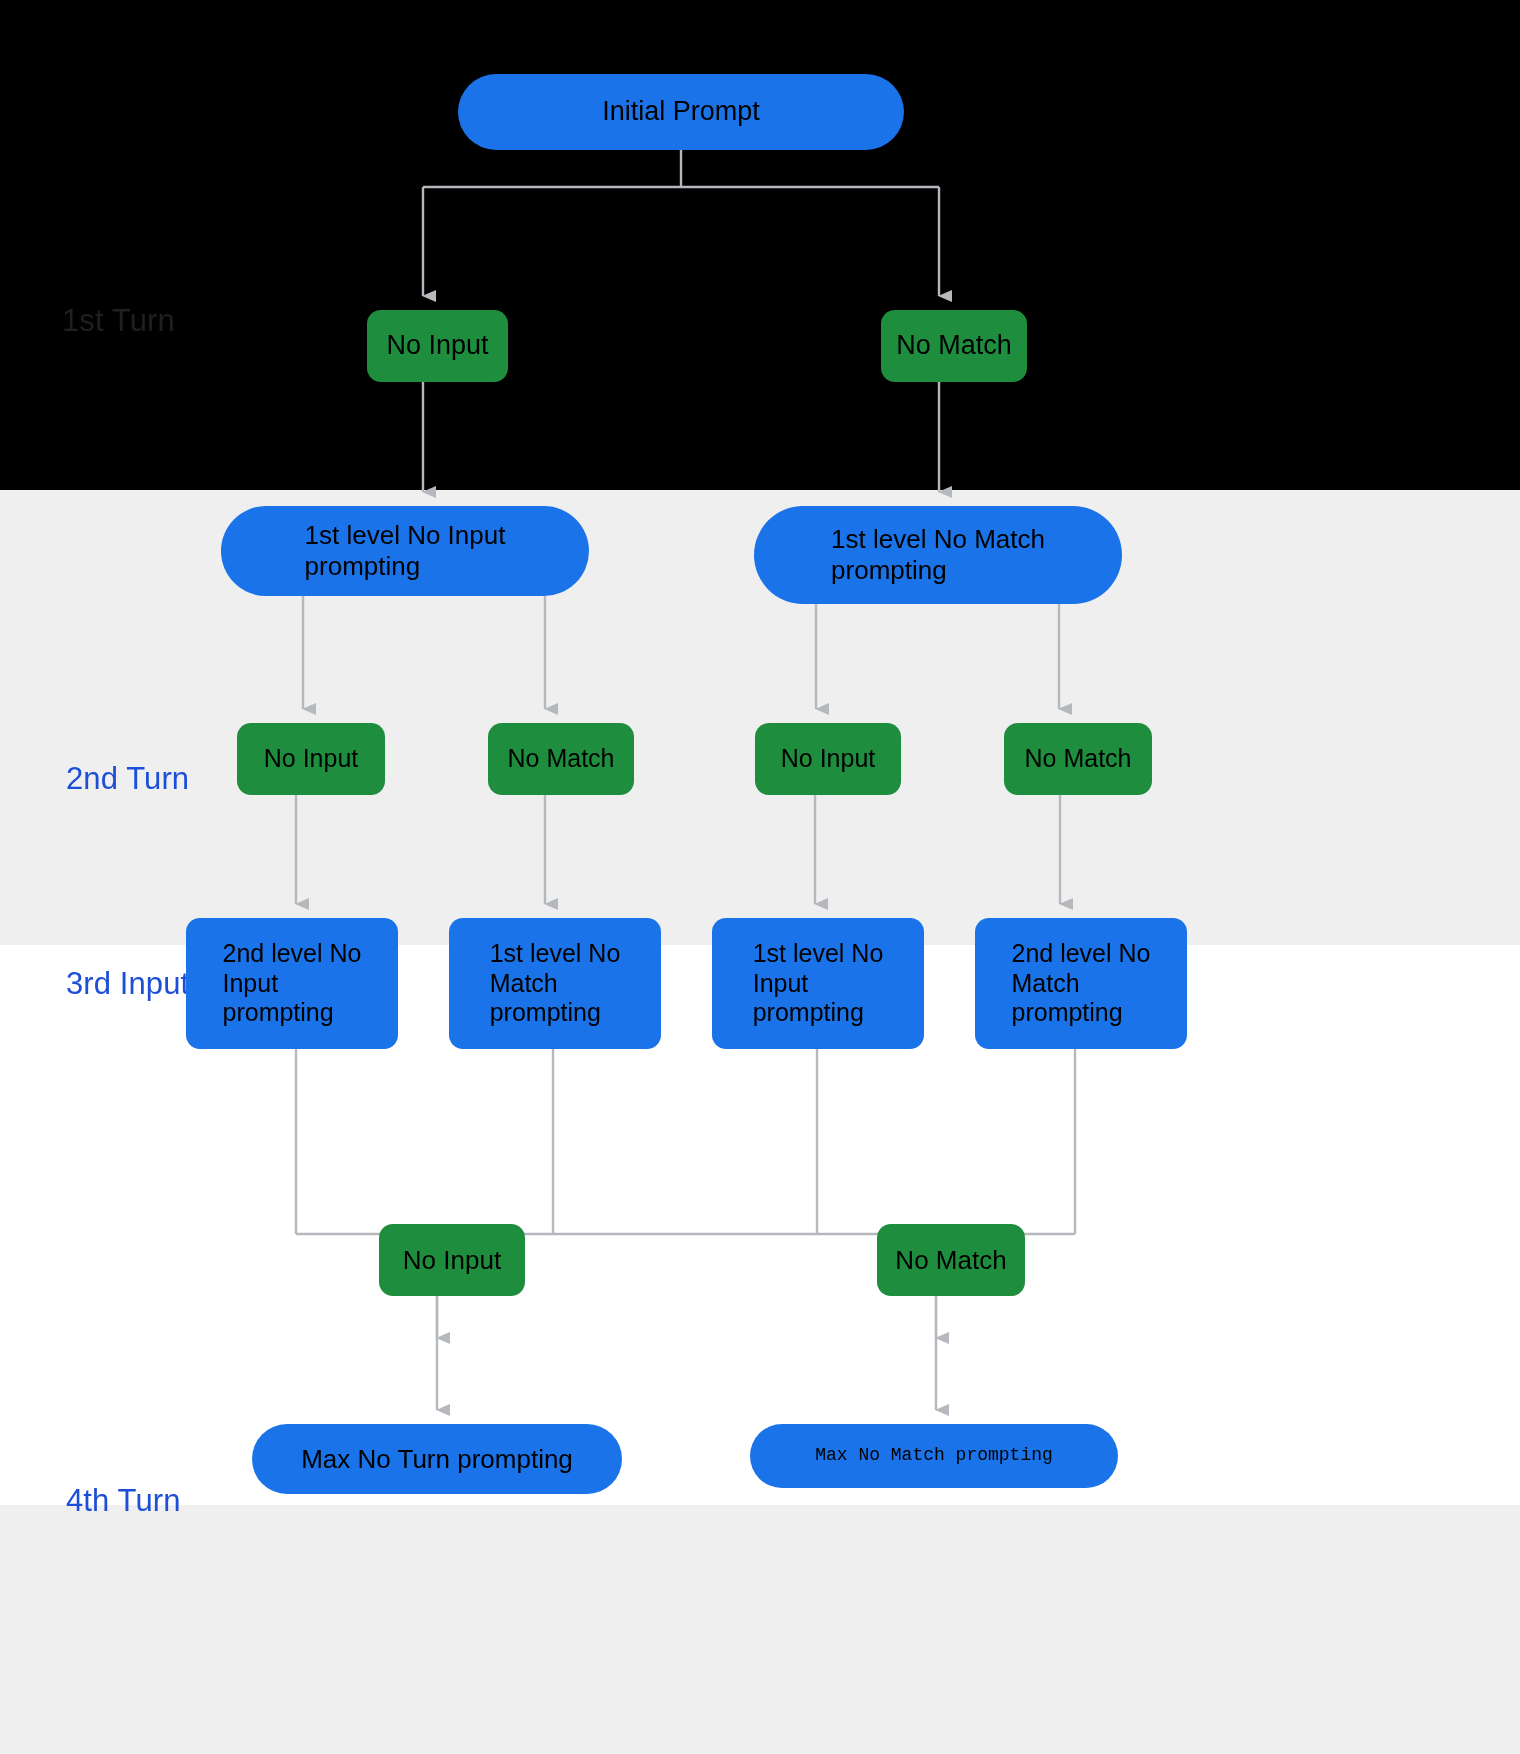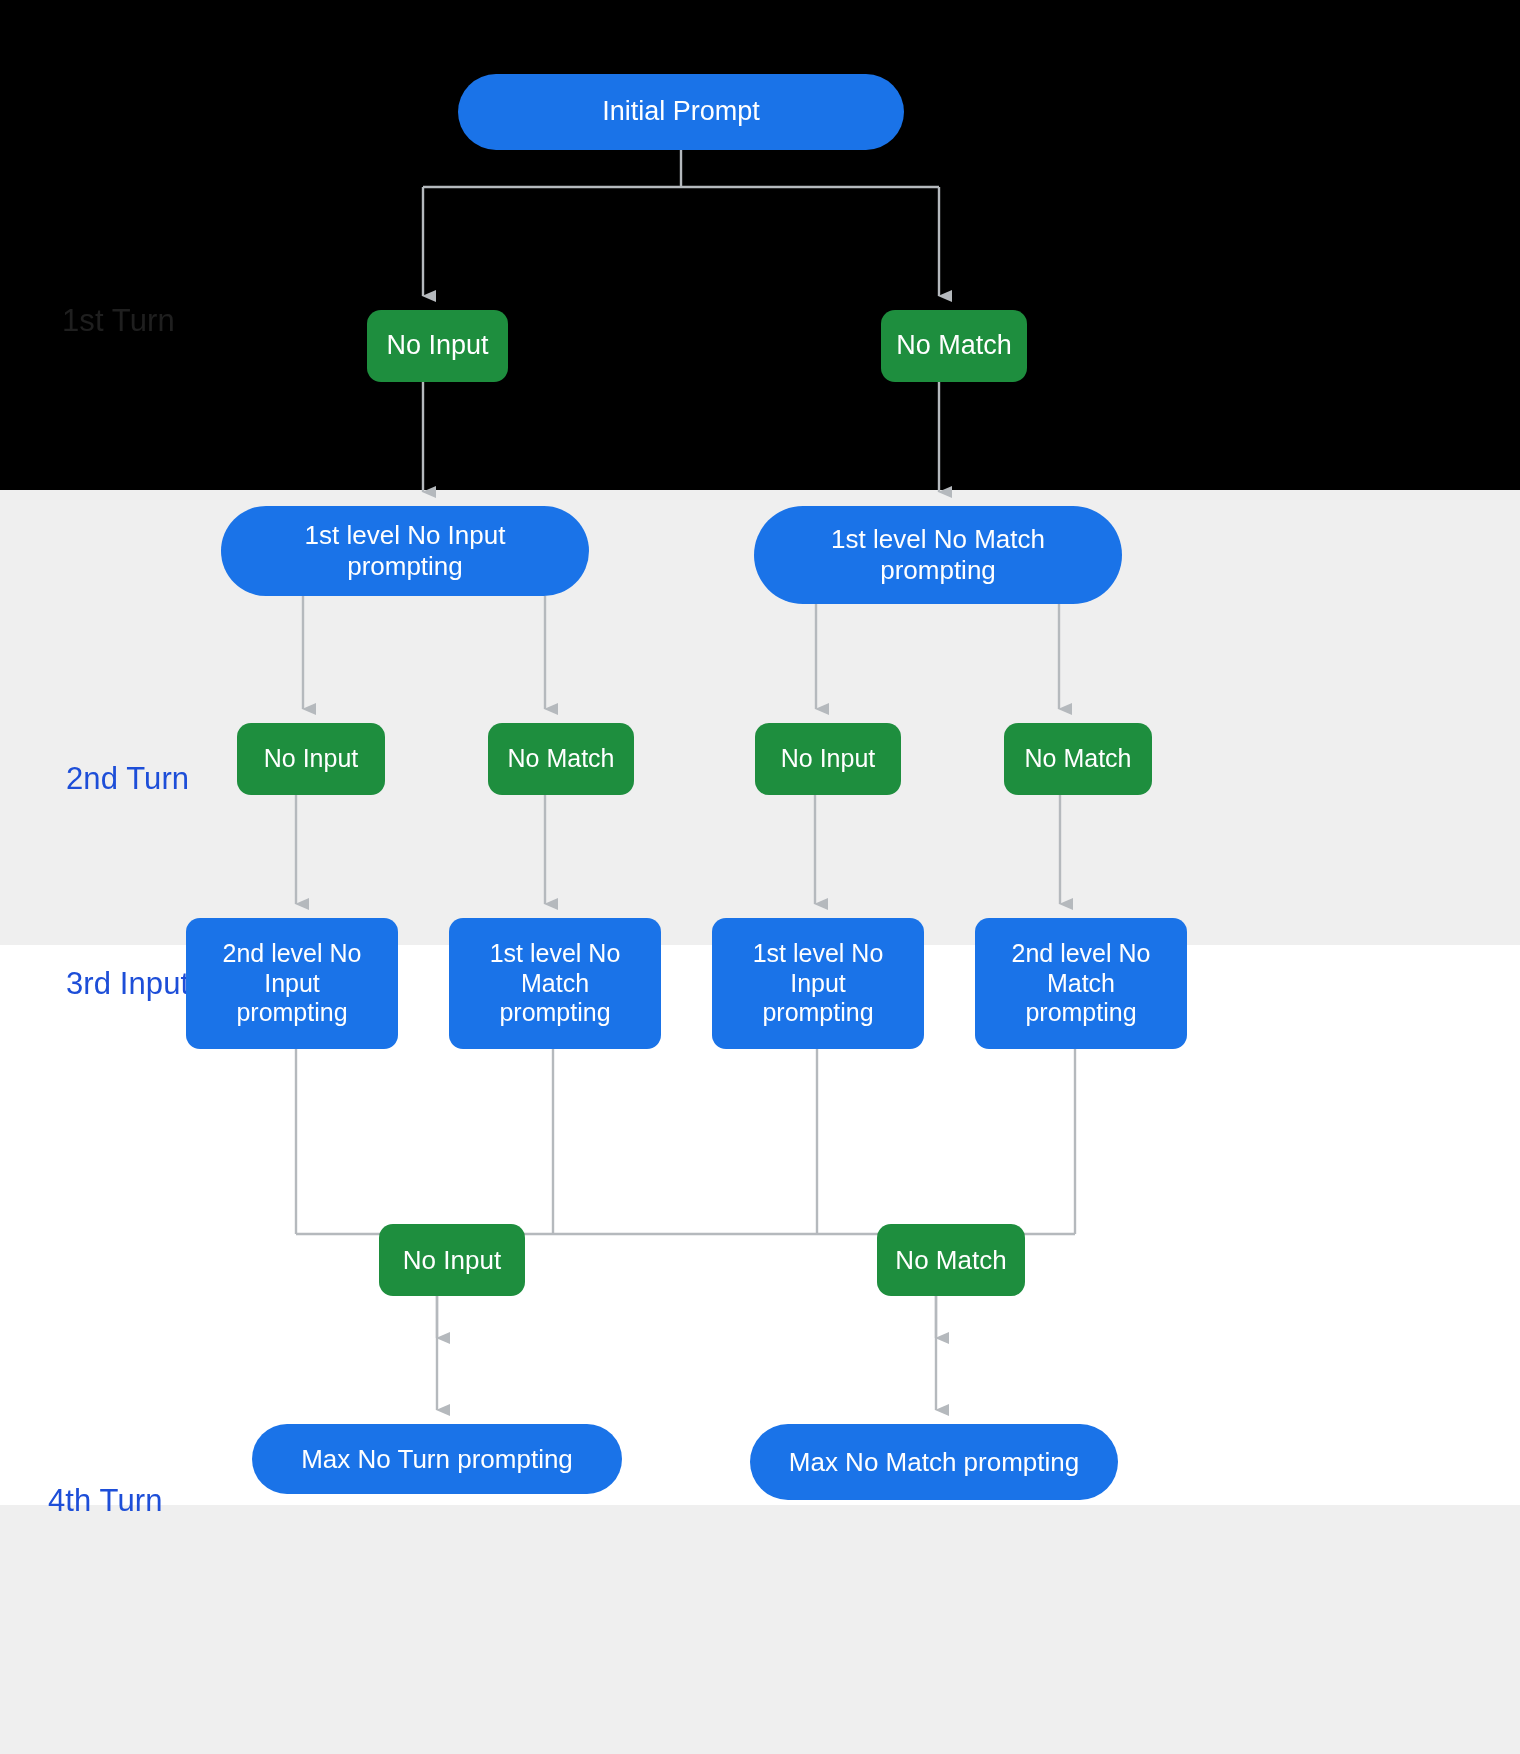--- a/index.html
+++ b/index.html
@@ -28,30 +28,30 @@
     position: absolute;
     font-size: 31px;
     font-weight: 400;
     letter-spacing: 0.1px;
     color: #1d4ed8;
     white-space: nowrap;
   }
   #turn-label-1 { left: 62px;  top: 303px; color: #1f1f1f; text-align: center; }
   #turn-label-2 { left: 66px;  top: 761px; }
   #turn-label-3 { left: 66px;  top: 966px; }
-  #turn-label-4 { left: 48px;  top: 1483px; }
+  #turn-label-4 { left: 66px;  top: 1483px; }
 
   
   .node {
     position: absolute;
     display: flex;
     align-items: center;
     justify-content: center;
-    text-align: center;
-    color: #ffffff;
+    text-align: left;
+    color: #000000;
     line-height: 1.18;
     white-space: pre-line;
   }
   .node.blue  { background: #1a73e8; }
   .node.green { background: #1e8e3e; margin-left: 15px; }
   .pill { border-radius: 999px; }
   .rounded { border-radius: 14px; }
 
   #node-initial-prompt { left: 458px; top: 74px;  width: 446px; height: 76px; font-size: 27px; }
 
@@ -68,21 +68,21 @@
 
   #node-t3-ni-2nd { left: 186px; top: 918px;  width: 212px; height: 131px; font-size: 25px; }
   #node-t3-nm-1st { left: 449px; top: 918px;  width: 212px; height: 131px; font-size: 25px; }
   #node-t3-ni-1st { left: 712px; top: 918px;  width: 212px; height: 131px; font-size: 25px; }
   #node-t3-nm-2nd { left: 975px; top: 918px;  width: 212px; height: 131px; font-size: 25px; }
 
   #node-t3-no-input { left: 364px; top: 1224px; width: 146px; height: 72px; font-size: 26px; }
   #node-t3-no-match { left: 862px; top: 1224px; width: 148px; height: 72px; font-size: 26px; }
 
   #node-t4-max-ni { left: 252px; top: 1424px; width: 370px; height: 70px; font-size: 26px; }
-  #node-t4-max-nm { left: 750px; top: 1424px; width: 368px; height: 76px; font-size: 26px; }
+  #node-t4-max-nm { left: 750px; top: 1424px; width: 368px; height: 64px; font-size: 18px; font-family: Liberation Mono, monospace; }
 
   
   #edges {
     position: absolute; left: 0; top: 0;
     width: 1520px; height: 1754px;
     pointer-events: none;
   }
 </style>
 </head>
 <body>

